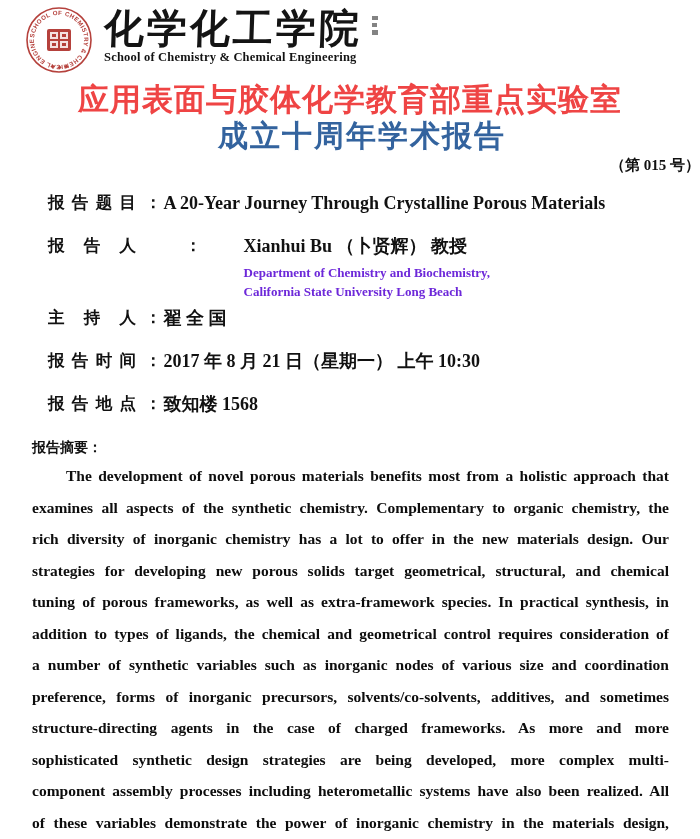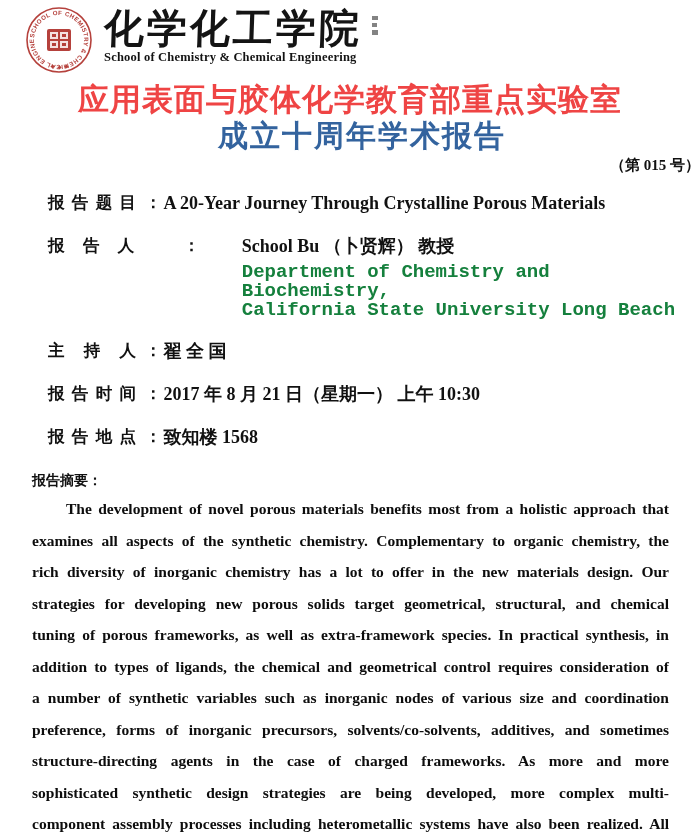--- a/index.html
+++ b/index.html
@@ -45,22 +45,22 @@
   .row { display:flex; align-items:flex-start; padding-left:48px; margin-bottom:21px; }
   .row-label {
     display:inline-block; width:88px; font-weight:bold; font-size:16.5px; line-height:22px;
     text-align:justify; text-align-last:justify; white-space:normal; color:#111;
     font-family:"DejaVu Sans", sans-serif; letter-spacing:0;
   }
   .row-colon { font-weight:bold; font-size:16.5px; line-height:22px; margin-left:9px;
     font-family:"DejaVu Sans", sans-serif; }
   .row-body { margin-left:2px; }
   .row-value { font-weight:bold; font-size:18px; line-height:22px; color:#111; }
-  .row-extra { font-weight:bold; font-size:19px; line-height:19px; margin-top:6px; color:#15803d;font-family:Liberation Mono, monospace; }
-  .row.tight { margin-bottom:20px;gap:40px; }
+  .row-extra { font-weight:bold; font-size:13px; line-height:19px; margin-top:6px; color:#6d28d9; }
+  .row.tight { margin-bottom:6px;gap:40px; }
 
   
   .abstract-heading {
     padding-left:32px; font-weight:bold; font-size:14px; line-height:22px;
     font-family:"DejaVu Sans", sans-serif; margin-top:2px;
   }
   .abstract-body {
     margin:2px 31px 0 32px; font-weight:bold; font-size:15.5px;
     line-height:31.5px; text-align:justify; text-indent:34px;
     word-spacing:2.5px; color:#0d0d0d;
@@ -113,21 +113,21 @@
     <div class="row">
       <span class="row-label">报 告 题 目</span>
       <span class="row-colon">：</span>
       <span class="row-body"><span class="row-value">A 20-Year Journey Through Crystalline Porous Materials</span></span>
     </div>
 
     <div class="row tight">
       <span class="row-label">报  告  人</span>
       <span class="row-colon">：</span>
       <span class="row-body">
-        <span class="row-value">School Bu （卜贤辉） 教授</span>
+        <span class="row-value">Xianhui Bu （卜贤辉） 教授</span>
         <div class="row-extra">Department of Chemistry and Biochemistry,</div>
         <div class="row-extra" style="margin-top:0">California State University Long Beach</div>
       </span>
     </div>
 
     <div class="row">
       <span class="row-label">主  持  人</span>
       <span class="row-colon">：</span>
       <span class="row-body"><span class="row-value">翟 全 国</span></span>
     </div>

